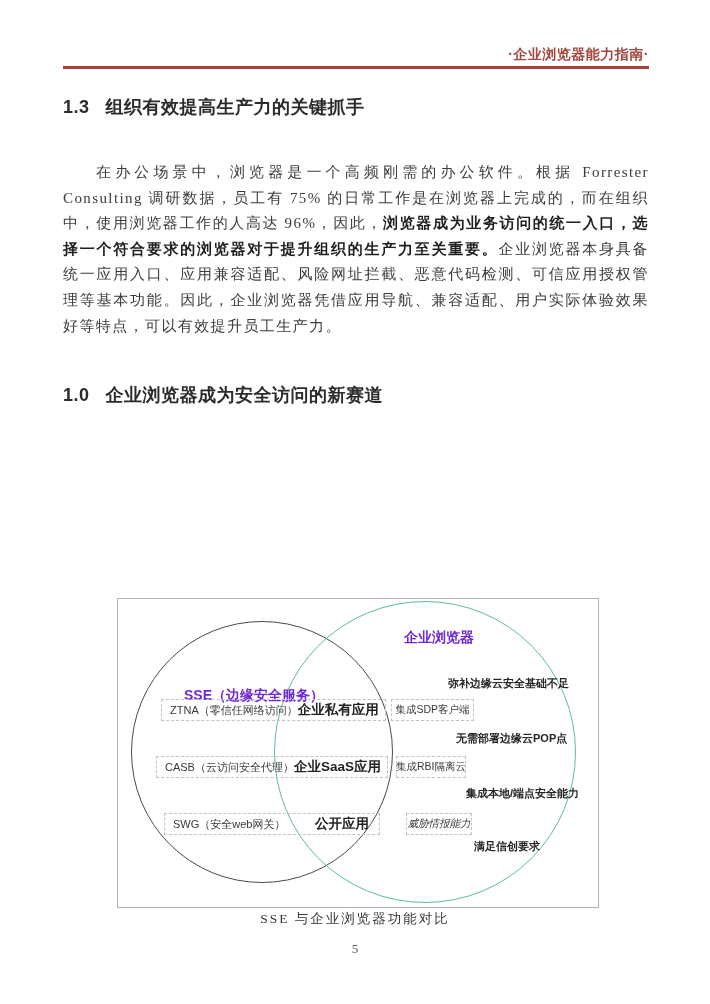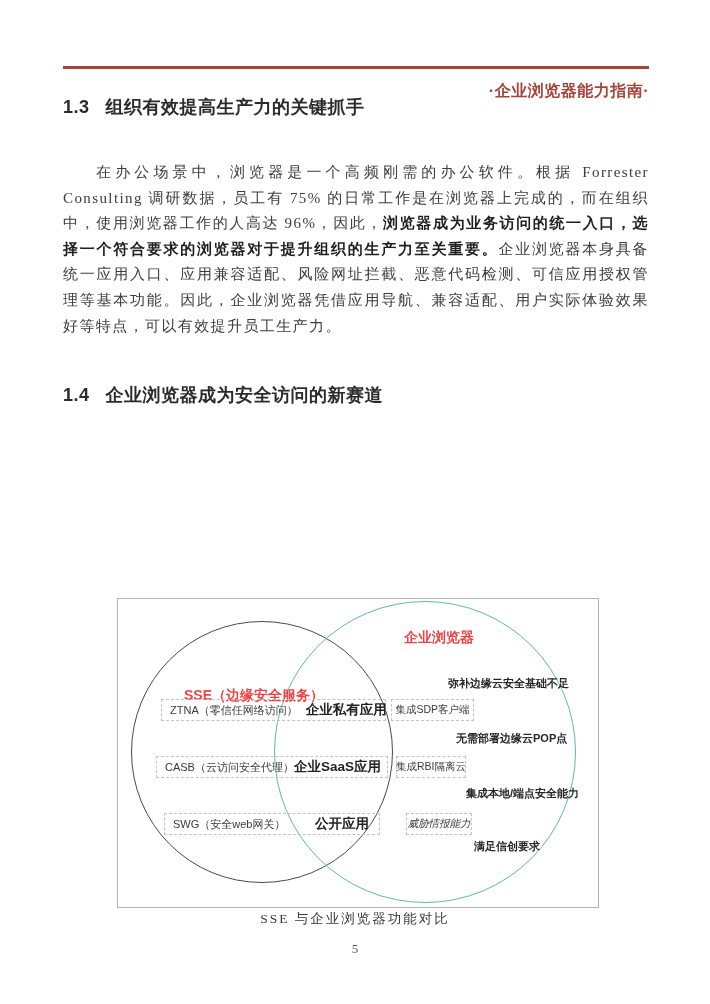--- a/index.html
+++ b/index.html
@@ -3,23 +3,22 @@
 <meta charset="utf-8">
 <style>
   html,body{margin:0;padding:0;background:#fff;}
   .page{
     position:relative;width:710px;height:1004px;background:#ffffff;
     font-family:"Liberation Serif",serif;color:#3d3d3d;overflow:hidden;
   }
   
   .running-title{
     position:absolute;top:46px;right:61px;
-    font-family:"Liberation Sans",sans-serif;font-weight:bold;font-size:16px;
+    font-family:"Liberation Sans",sans-serif;font-weight:bold;font-size:14px;
     letter-spacing:.5px;
-    margin-top:35px;
   }
   .header-rule{position:absolute;left:63px;right:61px;top:66px;height:2.5px;}
   
   .sec-heading{
     position:absolute;left:63px;
     font-family:"Liberation Sans",sans-serif;font-weight:bold;font-size:18px;
     color:#2b2b2b;letter-spacing:.5px;white-space:nowrap;
   }
   .sec-heading .num{margin-right:16px;}
   
@@ -32,21 +31,21 @@
   
   .fig{
     position:absolute;left:117px;top:598px;width:480px;height:308px;
     border:1px solid #b3b3b3;font-family:"Liberation Sans",sans-serif;
     background:#fff;
   }
   .circle{position:absolute;border-radius:50%;border:1.5px solid #444;}
   .circle.left{left:13px;top:22px;width:260px;height:260px;}
   .circle.right{left:156px;top:2px;width:300px;height:300px;}
   .circle-label{
-    position:absolute;font-weight:bold;font-size:14px;color:#ef4444;white-space:nowrap;
+    position:absolute;font-weight:bold;font-size:14px;color:#6d28d9;white-space:nowrap;
   }
   .venn-row{
     position:absolute;height:22px;border:1px dashed #c3c3c3;
     display:flex;align-items:center;justify-content:space-between;
     box-sizing:border-box;padding:0 10px 0 8px;
   }
   .venn-row .l{font-size:11px;color:#3a3a3a;white-space:nowrap;}
   .venn-row .m{font-size:13.5px;font-weight:bold;color:#222;white-space:nowrap;}
   .venn-cell{
     position:absolute;height:22px;border:1px dashed #c3c3c3;box-sizing:border-box;
@@ -76,32 +75,32 @@
 
   <div class="sec-heading" style="top:95px;">
     <span class="num">1.3</span><span>组织有效提高生产力的关键抓手</span>
   </div>
 
   <div class="para" style="top:160px;">
     <span>在办公场景中，浏览器是一个高频刚需的办公软件。根据 Forrester Consulting 调研数据，员工有 75% 的日常工作是在浏览器上完成的，而在组织中，使用浏览器工作的人高达 96%，因此，</span><b>浏览器成为业务访问的统一入口，选择一个符合要求的浏览器对于提升组织的生产力至关重要。</b><span>企业浏览器本身具备统一应用入口、应用兼容适配、风险网址拦截、恶意代码检测、可信应用授权管理等基本功能。因此，企业浏览器凭借应用导航、兼容适配、用户实际体验效果好等特点，可以有效提升员工生产力。</span>
   </div>
 
   <div class="sec-heading" style="top:383px;">
-    <span class="num">1.4</span><span>企业浏览器成为安全访问的新赛道</span>
+    <span class="num">1.0</span><span>企业浏览器成为安全访问的新赛道</span>
   </div>
 
 
   <div class="fig">
     <div class="circle left" style="border-color: rgb(74, 74, 74);"></div>
     <div class="circle right" style="border-color: rgb(92, 190, 147);"></div>
 
     <div class="circle-label" style="left:66px;top:60px;margin-top:28px;">SSE（边缘安全服务）</div>
     <div class="circle-label" style="left:286px;top:30px;">企业浏览器</div>
 
-    <div class="venn-row" style="left:43px;top:100px;width:225px;gap:8px;">
+    <div class="venn-row" style="left:43px;top:100px;width:225px;">
       <span class="l">ZTNA（零信任网络访问）</span>
       <span class="m">企业私有应用</span>
     </div>
     <div class="venn-cell" style="left:273px;top:100px;width:83px;">集成SDP客户端</div>
 
     <div class="venn-row" style="left:38px;top:157px;width:232px;">
       <span class="l">CASB（云访问安全代理）</span>
       <span class="m">企业SaaS应用</span>
     </div>
     <div class="venn-cell" style="left:278px;top:157px;width:70px;">集成RBI隔离云</div>

